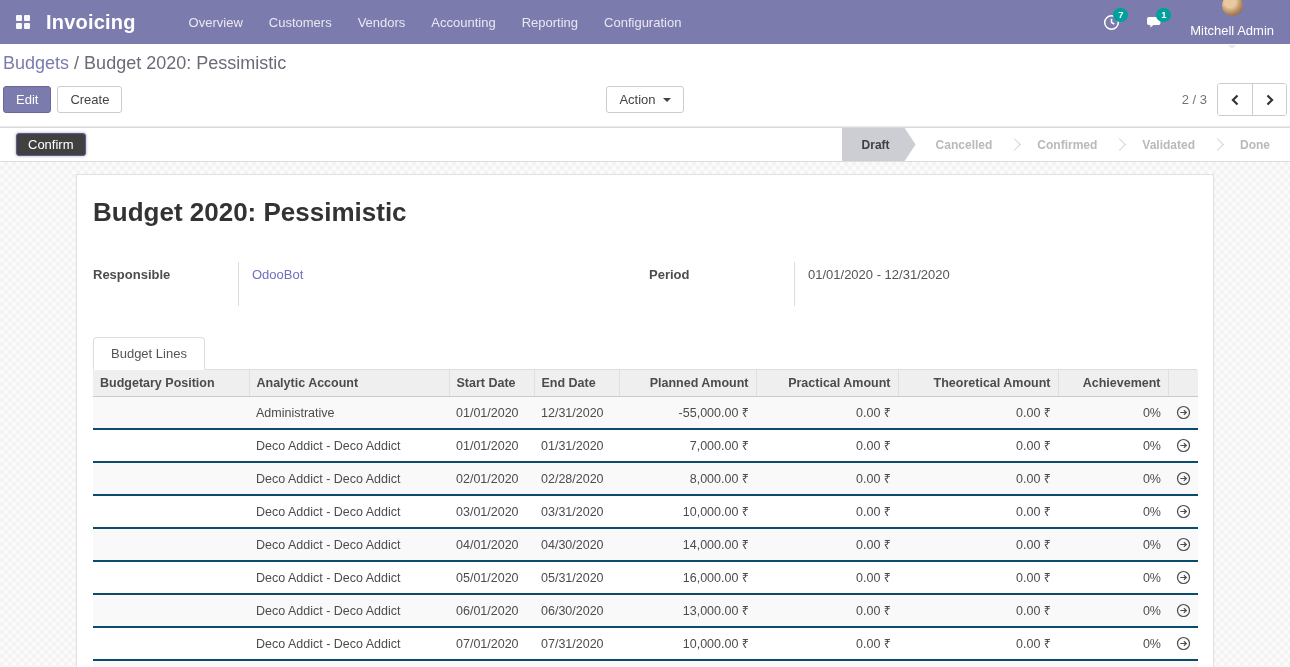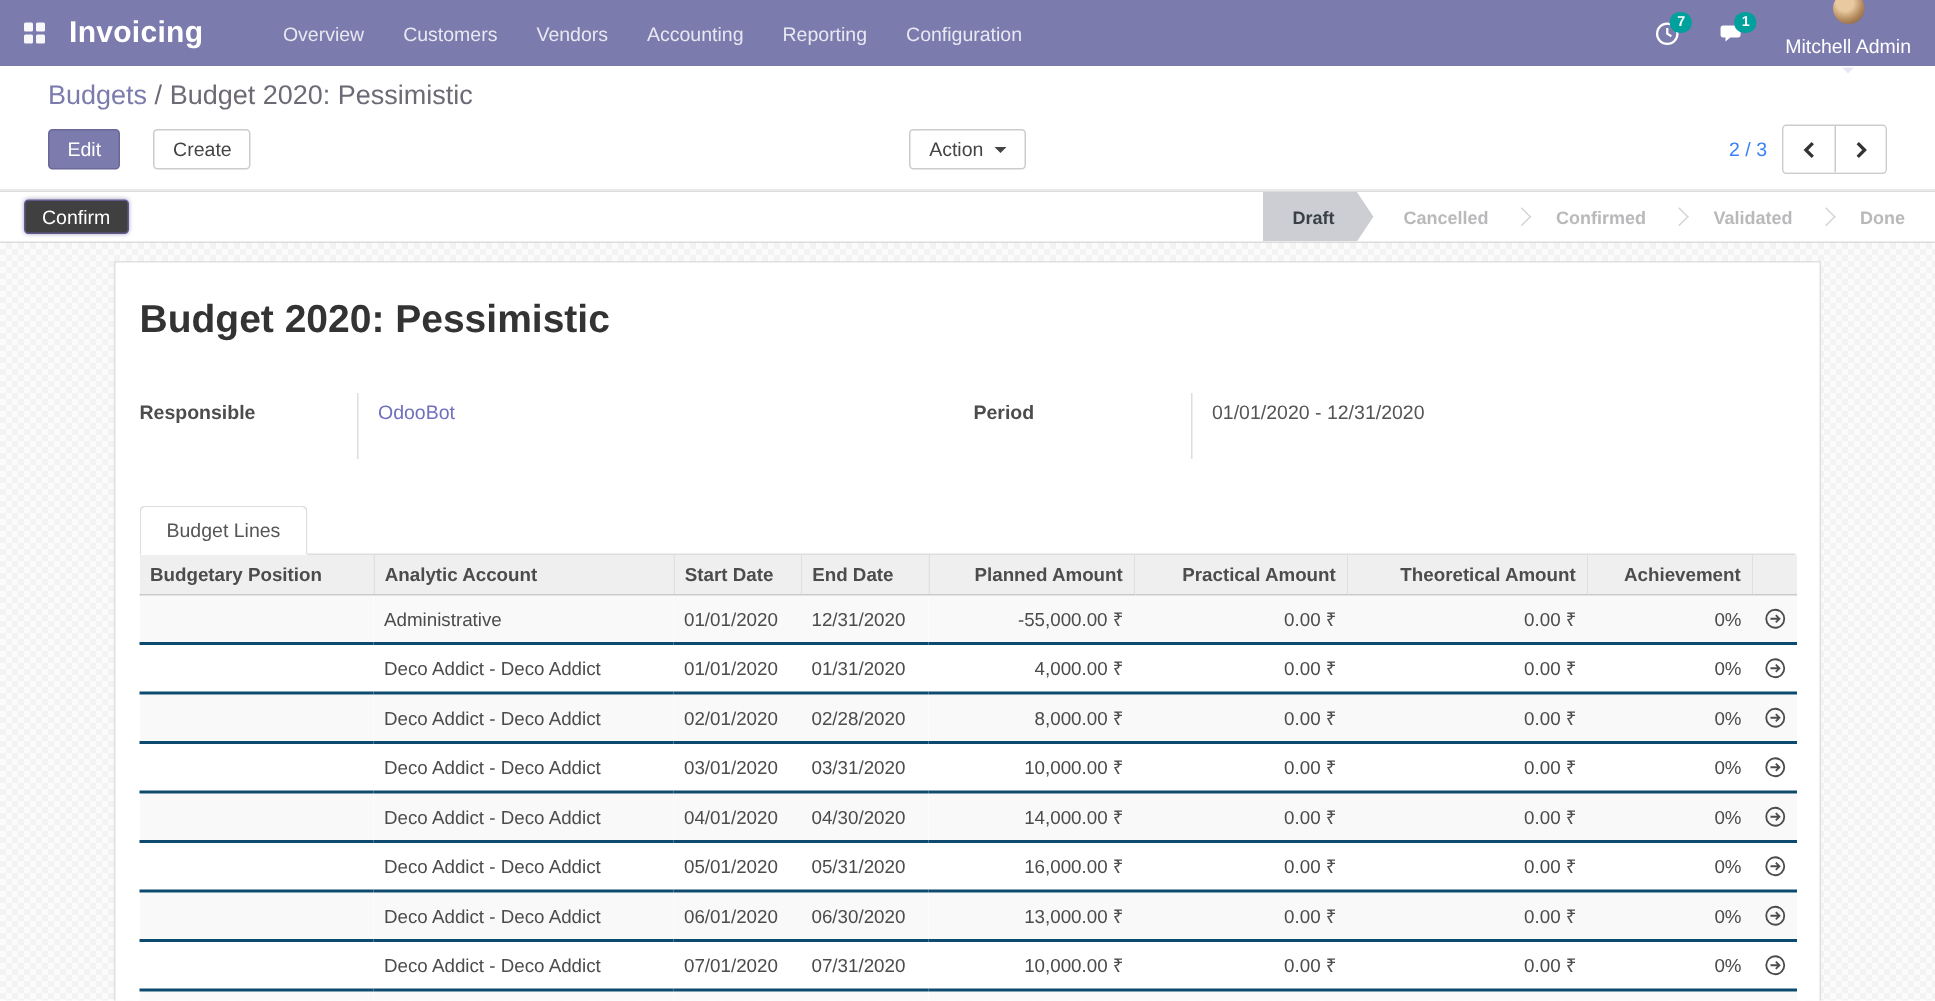--- a/index.html
+++ b/index.html
@@ -22,32 +22,32 @@
   .badge { position:absolute; top:-6px; left:10px; background:var(--badge,#00a09d); color:#fff;
     font-size:9.5px; line-height:1; padding:2.5px 5px; border-radius:9px; font-weight:bold; }
   .user-menu { display:flex; align-items:center; gap:7px; cursor:pointer;flex-direction:column; }
   .avatar { width:21px; height:21px; border-radius:50%;
     background:radial-gradient(circle at 38% 32%, #e8c9a0 0 30%, #b58a5e 60%, #6e5238 100%); }
   .user-name { font-size:13px; color:#fff; }
   .caret { width:0; height:0; border-left:4px solid transparent; border-right:4px solid transparent;
     border-top:4px solid #e9e8f2; display:inline-block; }
 
   
-  .control-panel { background:#fff; padding:9px 32px 10px; border-bottom:1px solid #e8e8e8; }
+  .control-panel { background:#fff; padding:9px 3px 10px; border-bottom:1px solid #e8e8e8; }
   .breadcrumb { font-size:18px; color:#6d6a75; margin-bottom:9px; }
   .breadcrumb a { color:#7c7bad; text-decoration:none; }
   .cp-row { display:grid; grid-template-columns:1fr auto 1fr; align-items:center; }
   .btn { font-size:13px; padding:5px 12px; border-radius:3px; border:1px solid #ccc; background:#fff;
     color:#444; cursor:pointer; }
   .btn-primary { background:#7c7bad; border-color:#6b6899; color:#fff; }
-  .cp-left { display:flex; gap:22px; }
+  .cp-left { display:flex; gap:6px; }
   .action-btn { display:inline-flex; align-items:center; gap:7px; }
   .action-btn .caret { border-top-color:#444; }
   .cp-right { justify-self:end; display:flex; align-items:center; gap:10px; }
-  .pager-count { font-size:13px; color:#3b82f6;text-align:center; }
+  .pager-count { font-size:13px; color:#737373;text-align:center; }
   .pager-group { display:inline-flex; border:1px solid #ccc; border-radius:3px; overflow:hidden; }
   .pager-btn { width:34px; height:31px; background:#fff; border:none; display:flex; align-items:center;
     justify-content:center; cursor:pointer; }
   .pager-btn + .pager-btn { border-left:1px solid #ccc; }
 
   
   .statusbar { height:35px; background:#fff; border-top:1px solid #dcdcdc; border-bottom:1px solid #dcdcdc;
     display:flex; align-items:center; justify-content:space-between; padding-left:16px; }
   .confirm-btn { background:#404040; border:1px solid #615a8e; color:#fff; font-size:13px;
     padding:3px 11px; border-radius:3px; cursor:pointer; box-shadow:0 0 3px rgba(124,123,173,.7); }
@@ -230,21 +230,21 @@
                   <circle cx="8" cy="8" r="6.4"></circle>
                   <path d="M4.6 8 H10.8 M8.4 5.4 L11 8 L8.4 10.6"></path>
                 </svg>
               </span></td>
           </tr>
           <tr>
             <td class="col0 l"></td>
             <td class="col1 l">Deco Addict - Deco Addict</td>
             <td class="col2 l">01/01/2020</td>
             <td class="col3 l">01/31/2020</td>
-            <td class="col4 r">4,000.00 ₹</td>
+            <td class="col4 r">7,000.00 ₹</td>
             <td class="col5 r">0.00 ₹</td>
             <td class="col6 r">0.00 ₹</td>
             <td class="col7 r">0%</td>
             <td class="col8 c"><span class="row-link">
                 <svg width="15" height="15" viewBox="0 0 16 16" fill="none" stroke="#4c4c4c" stroke-width="1.3">
                   <circle cx="8" cy="8" r="6.4"></circle>
                   <path d="M4.6 8 H10.8 M8.4 5.4 L11 8 L8.4 10.6"></path>
                 </svg>
               </span></td>
           </tr>

